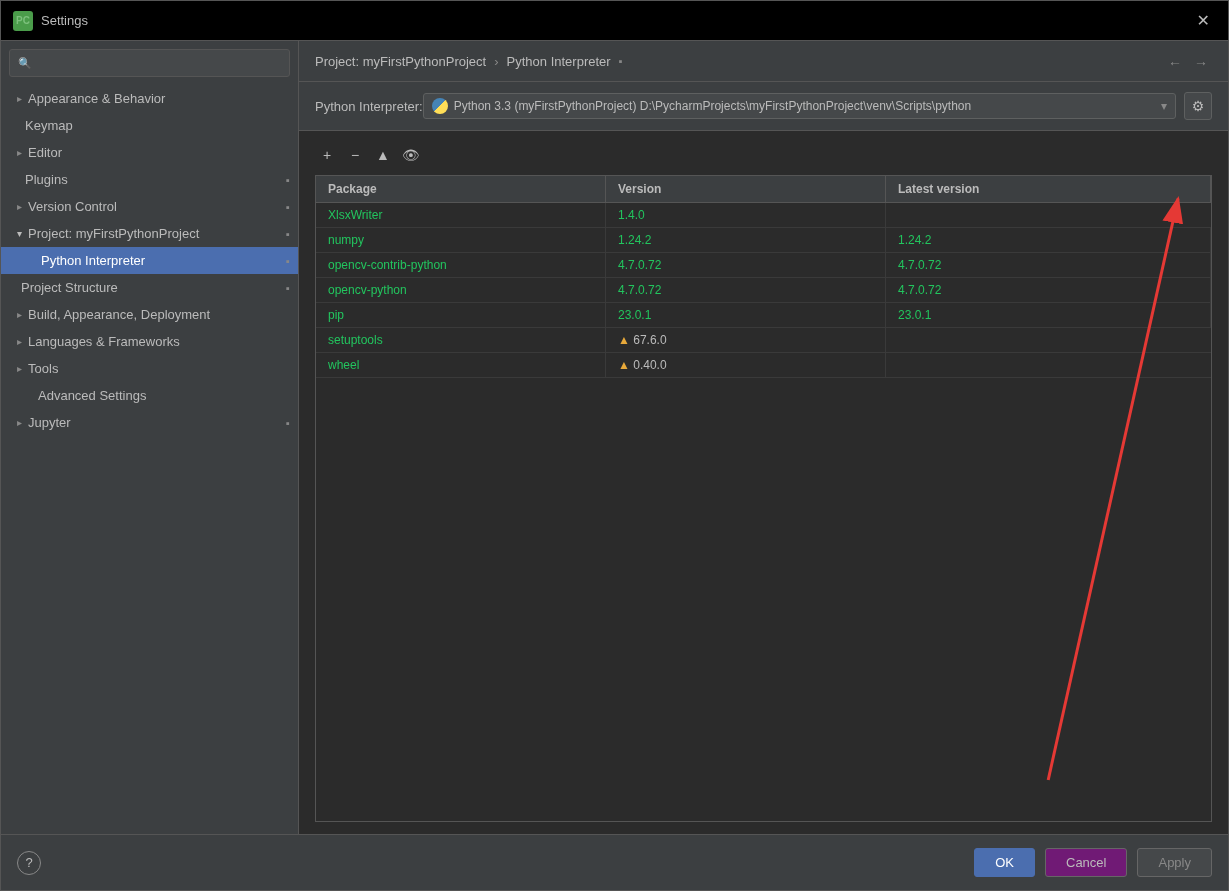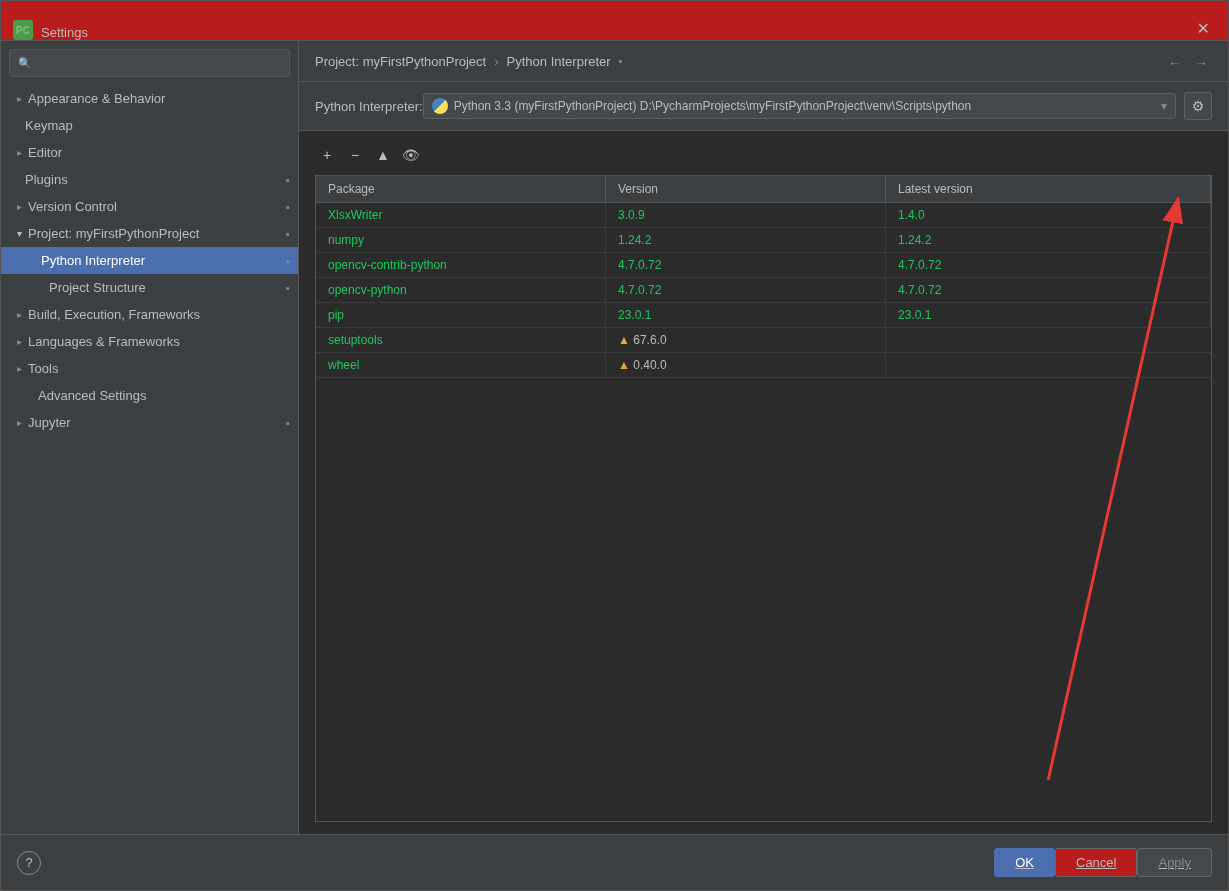--- a/index.html
+++ b/index.html
@@ -16,25 +16,25 @@
     .window {
       width: 1229px;
       height: 891px;
       background: #3c3f41;
       border: 1px solid #555;
       display: flex;
       flex-direction: column;
     }
 
     .title-bar {
-      background: #b91c1c;
+      background: #000000;
       height: 40px;
       display: flex;
-      align-items: flex-end;
-      padding: 0 12px;
+      align-items: center;
+      padding: 16px 12px;
       border-bottom: 1px solid #555;
       flex-shrink: 0;
     }
 
     .title-bar-icon {
       width: 20px;
       height: 20px;
       margin-right: 8px;
       background: #4a9c4a;
       border-radius: 3px;
@@ -284,21 +284,21 @@
       background: #3c3f41;
       border-bottom: 1px solid #555;
       position: sticky;
       top: 0;
     }
 
     .table-header-cell {
       padding: 6px 12px;
       color: #bbb;
       font-size: 12px;
-      font-weight: 400;
+      font-weight: 700;
       border-right: 1px solid #555;
     }
 
     .table-row {
       display: grid;
       grid-template-columns: 290px 280px 1fr;
       border-bottom: 1px solid #3a3a3a;
     }
 
     .table-cell {
@@ -329,40 +329,39 @@
       display: flex;
       align-items: center;
       justify-content: center;
       color: #bbb;
       cursor: pointer;
       font-size: 13px;
     }
 
     .action-buttons {
       display: flex;
-      gap: 0;
-      text-decoration: underline;
+      gap: 10px;
     }
 
     .btn {
       padding: 6px 20px;
       border-radius: 3px;
       cursor: pointer;
       font-size: 13px;
       border: 1px solid #555;
     }
 
     .btn-primary {
       background: #4b6eaf;
       border-color: #4b6eaf;
       color: #fff;
     }
 
     .btn-default {
-      background: #b91c1c;
+      background: #701a75;
       border-color: #666;
       color: #bbb;
     }
 
     .btn-apply {
       background: #45484a;
       border-color: #666;
       color: #888;
     }
 
@@ -428,27 +427,27 @@
       </div>
       <div class="sidebar-item" style="padding-left:16px; color:#bbb;">
         <span class="arrow" style="color:#bbb;">▾</span>
         <span>Project: myFirstPythonProject</span>
         <span class="pin-icon">▪</span>
       </div>
       <div class="sidebar-item active indent1" style="padding-left:40px;">
         <span>Python Interpreter</span>
         <span class="pin-icon">▪</span>
       </div>
-      <div class="sidebar-item indent1" style="padding-left:48px;">
+      <div class="sidebar-item indent1" style="padding-left:20px;">
         <span>Project Structure</span>
         <span class="pin-icon">▪</span>
       </div>
       <div class="sidebar-item" style="padding-left:16px;">
         <span class="arrow">▸</span>
-        <span>Build, Execution, Frameworks</span>
+        <span>Build, Appearance, Deployment</span>
       </div>
       <div class="sidebar-item" style="padding-left:16px;">
         <span class="arrow">▸</span>
         <span>Languages &amp; Frameworks</span>
       </div>
       <div class="sidebar-item" style="padding-left:16px;">
         <span class="arrow">▸</span>
         <span>Tools</span>
       </div>
       <div class="sidebar-item" style="padding-left:37px;">
@@ -498,21 +497,20 @@
 
           <div class="packages-table">
             <div class="table-header">
               <div class="table-header-cell">Package</div>
               <div class="table-header-cell">Version</div>
               <div class="table-header-cell">Latest version</div>
             </div>
             <div id="table-body">
                 <div class="table-row">
                   <div class="table-cell">XlsxWriter</div>
-                  <div class="table-cell">3.0.9</div>
                   <div class="table-cell">1.4.0</div>
                 </div>
                 <div class="table-row">
                   <div class="table-cell">numpy</div>
                   <div class="table-cell">1.24.2</div>
                   <div class="table-cell">1.24.2</div>
                 </div>
                 <div class="table-row">
                   <div class="table-cell">opencv-contrib-python</div>
                   <div class="table-cell">4.7.0.72</div>

